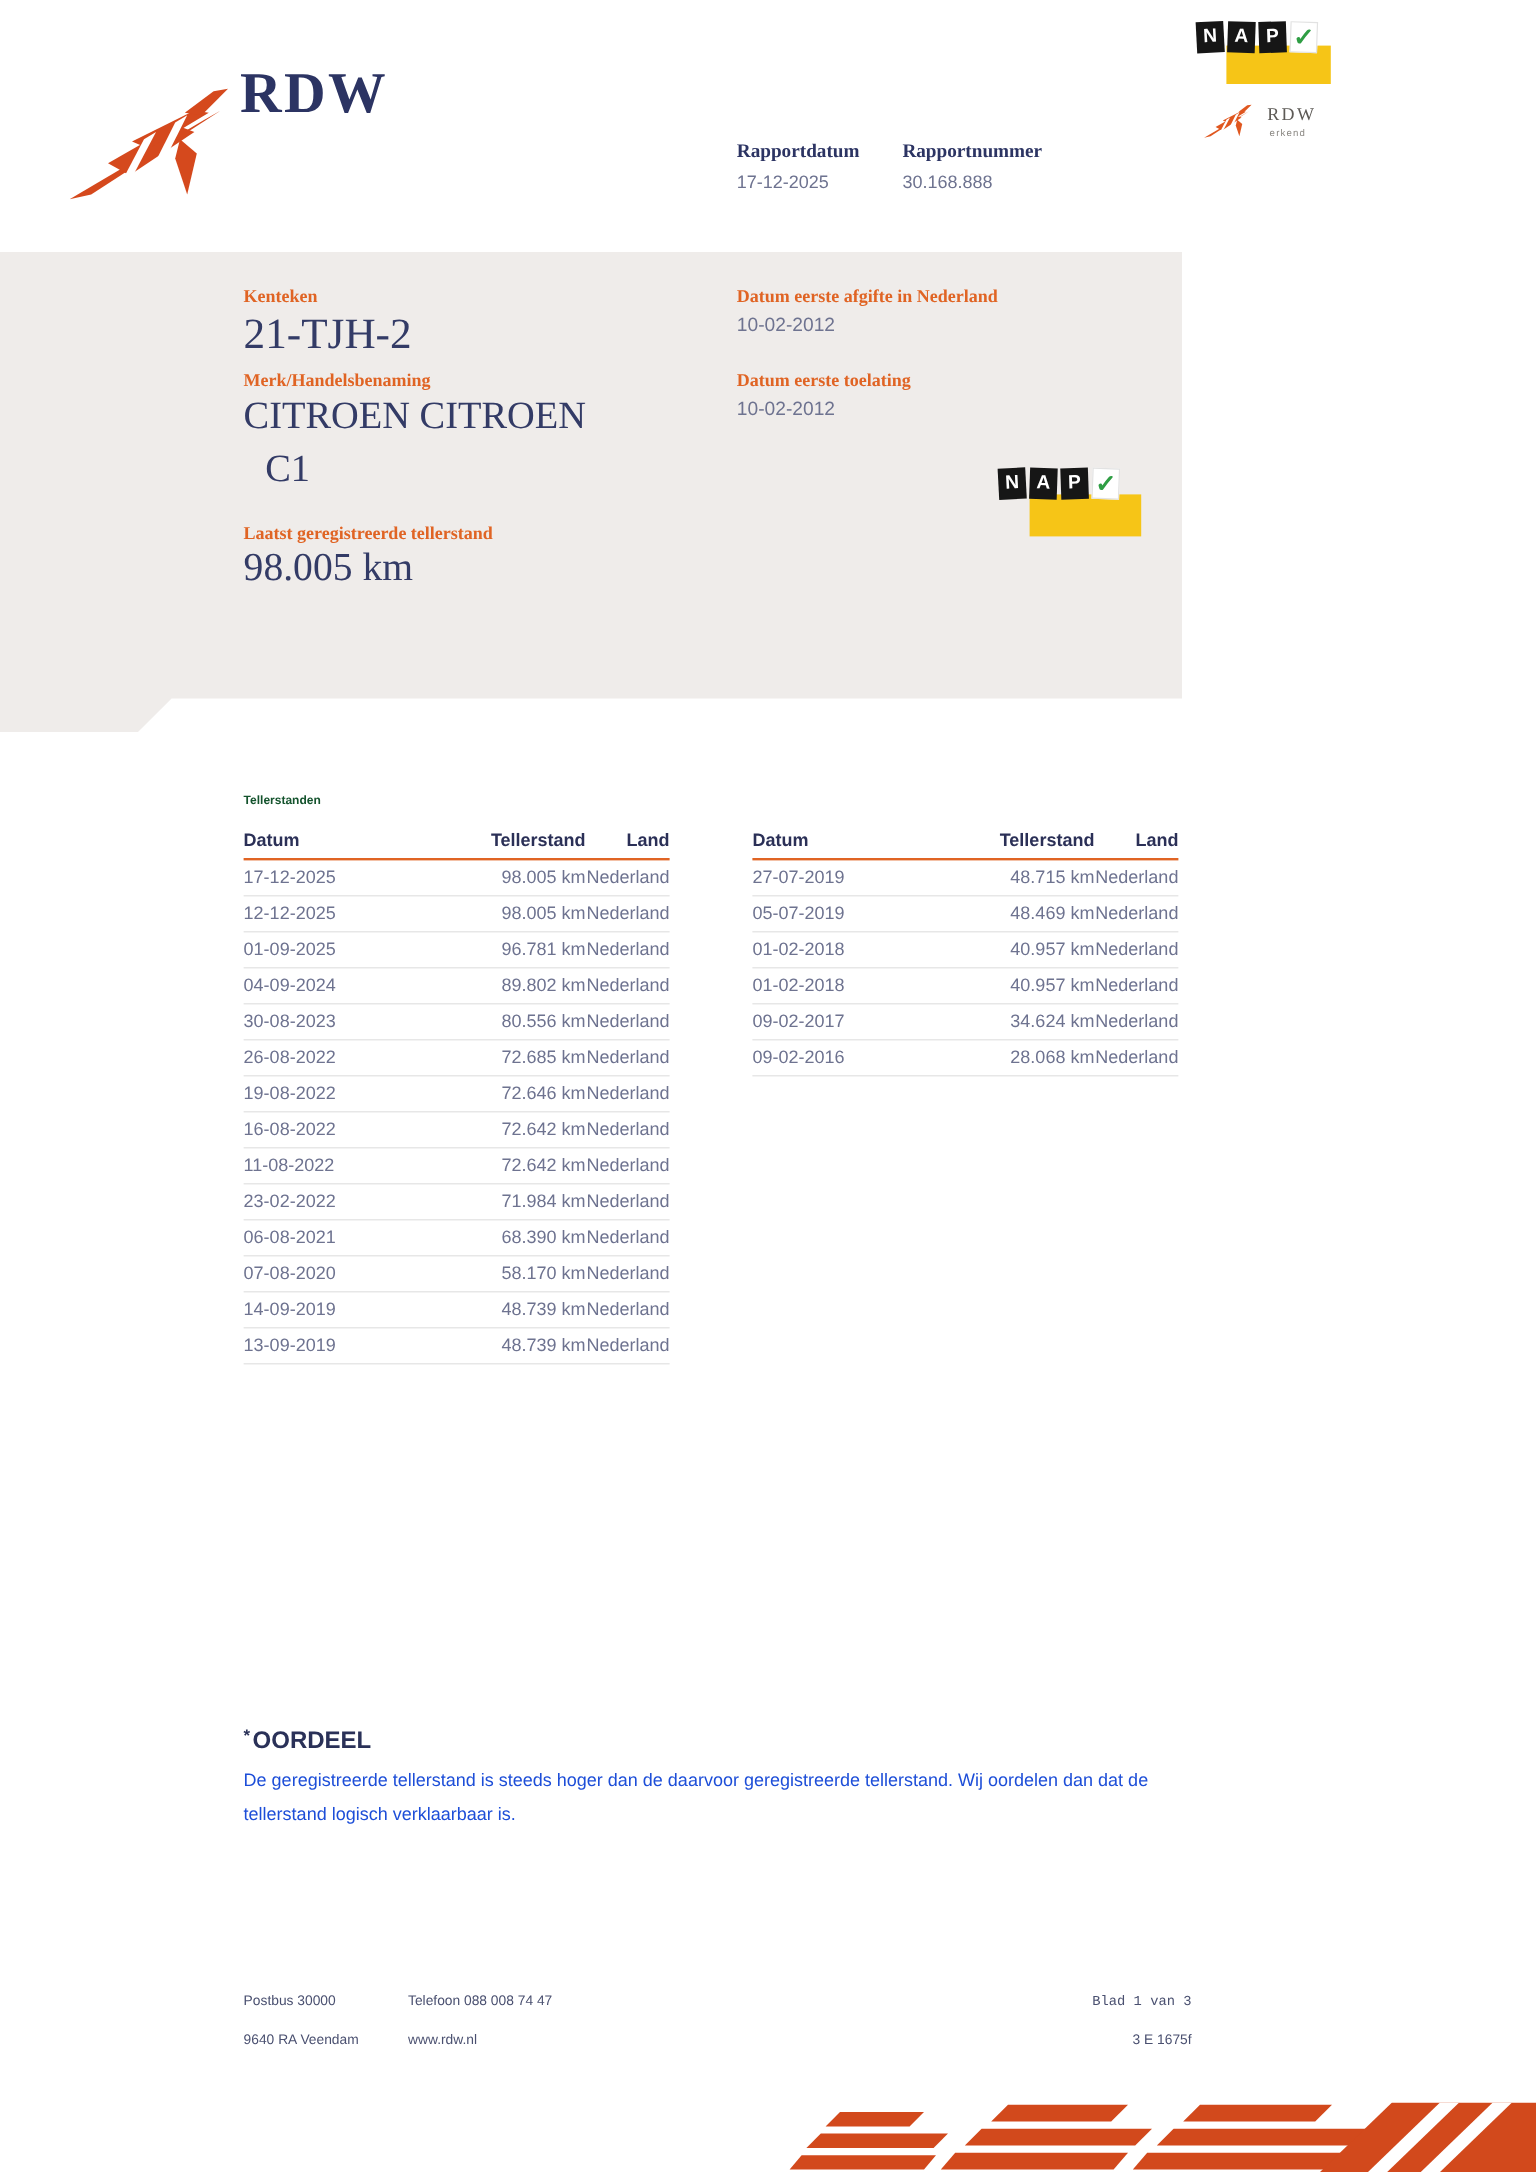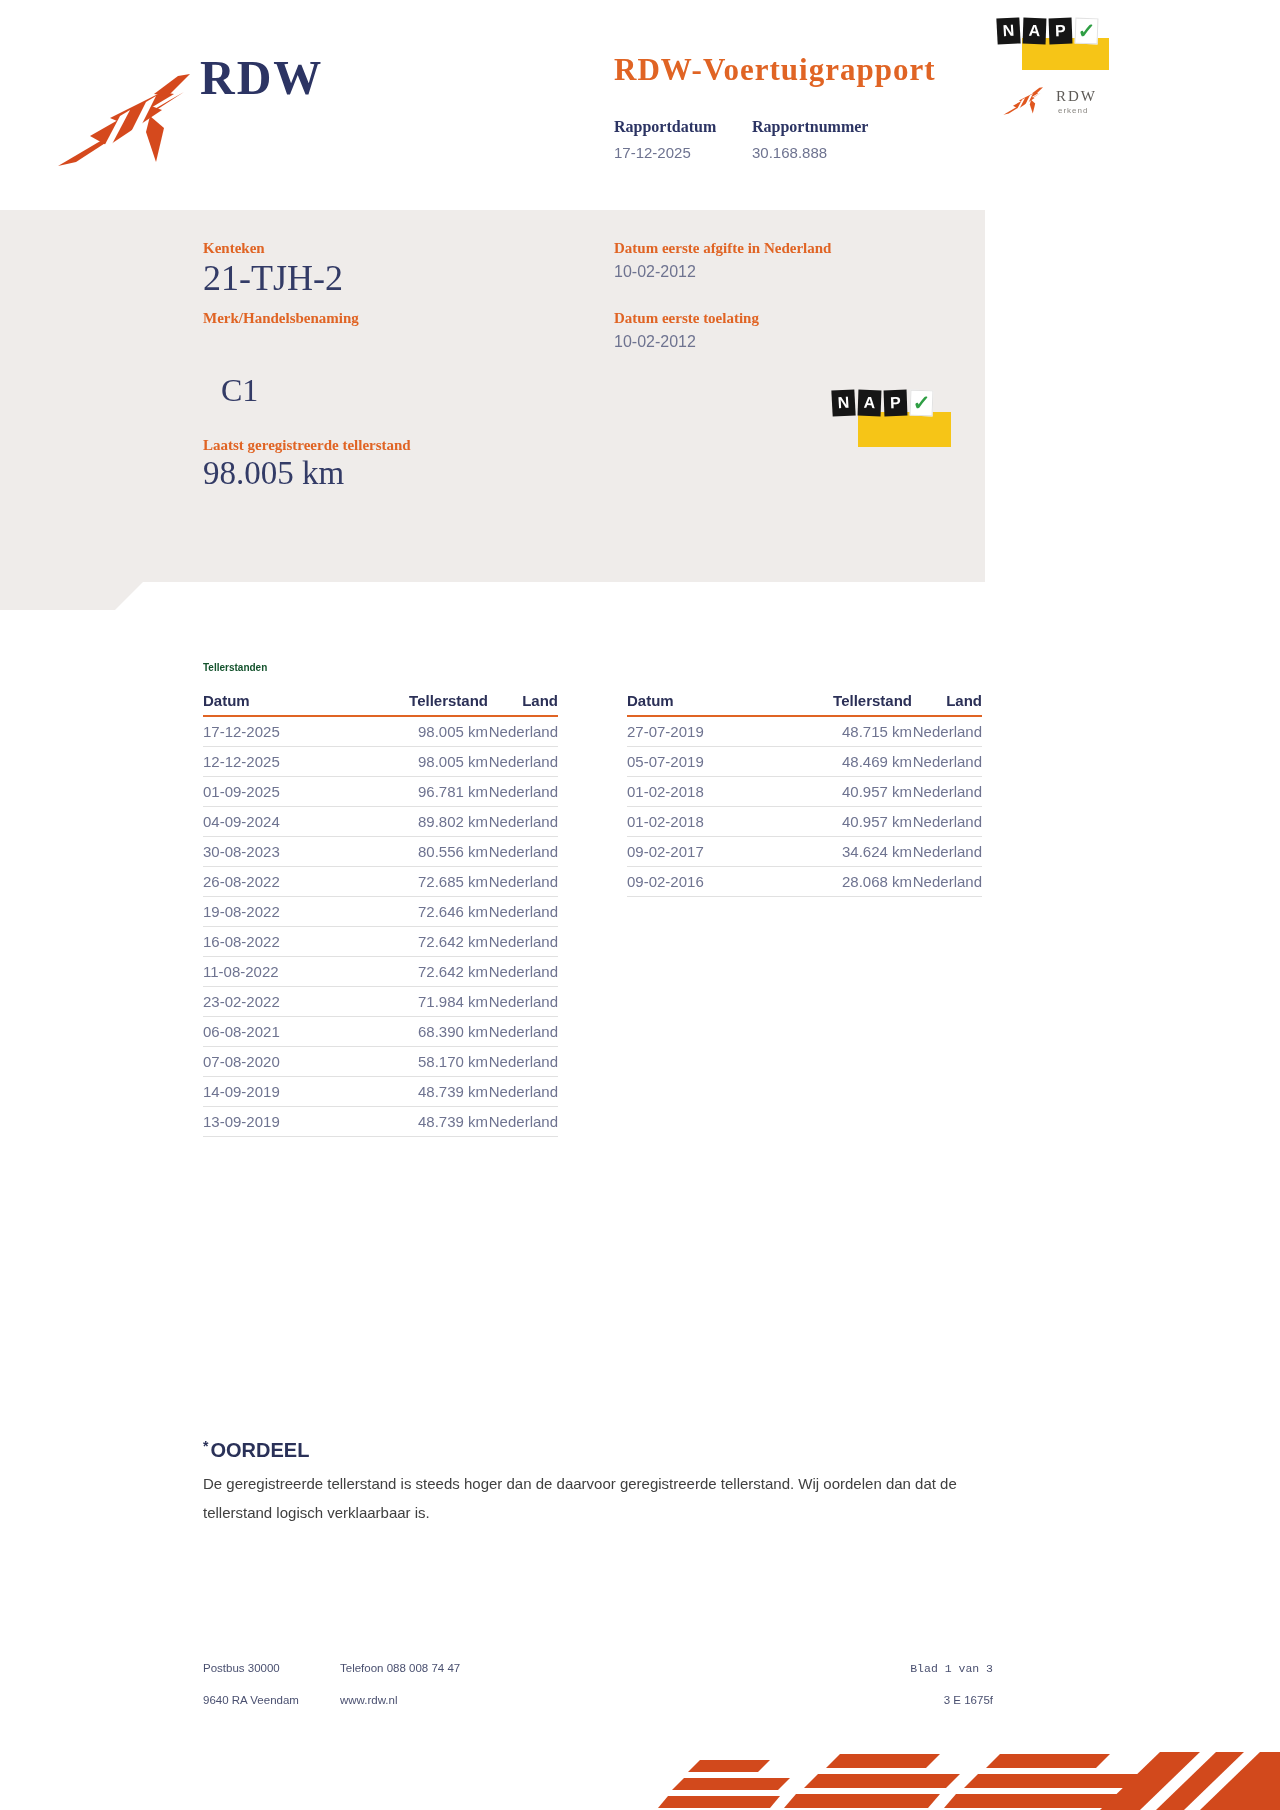--- a/index.html
+++ b/index.html
@@ -85,21 +85,21 @@
   .trow {
     display:grid; grid-template-columns:110px 175px 1fr;
     height:30px; line-height:29px; color:#6e7390;
     border-bottom:1px solid #e1e1e1;
   }
   .trow .cell-tellerstand, .trow .cell-land { text-align:right; }
 
   
   .expl-heading { font-weight:bold; font-size:20px; color:#2a3158; }
   .expl-heading .ast { font-size:14px; vertical-align:6px; margin-right:2px; }
-  .expl-text { width:820px; font-size:15px; color:#404040; line-height:1.9; }
+  .expl-text { width:820px; font-size:15px; color:#1d4ed8; line-height:1.9; }
 
   
   .foot { font-size:11.5px; color:#4a5070; }
   .foot.right { text-align:right; width:140px; }
 
   .no-select { user-select:none; }
 </style>
 </head>
 <body>
 
@@ -114,21 +114,20 @@
       <polygon points="104,24 128,6 140,4 118,26"></polygon>
     </g>
     <g fill="#ffffff">
       <polygon points="70,46 80,40 60,78 50,84"></polygon>
       <polygon points="96,32 106,26 90,58 80,64"></polygon>
     </g>
   </svg>
 
   <div class="abs rdw-wordmark">RDW</div>
 
-  <div class="abs doc-title">RDW-Voertuigrapport</div>
 
   <div class="abs meta-label" style="left:614px; top:118px;">Rapportdatum</div>
   <div class="abs meta-label" style="left:752px; top:118px;">Rapportnummer</div>
   <div class="abs meta-value" style="left:614px; top:144px;">17-12-2025</div>
   <div class="abs meta-value" style="left:752px; top:144px;">30.168.888</div>
 
   <div class="nap" style="left:997px; top:18px; width:104px; height:42px;">
     <div class="nap-yellow"></div>
     <div class="tiles">
       <span class="tile t1">N</span>
@@ -152,20 +151,21 @@
     </g>
   </svg>
   <div class="abs erkend-word" style="left:1056px; top:88px;">RDW</div>
   <div class="abs erkend-sub" style="left:1058px; top:106px;">erkend</div>
 
   <div class="abs panel">
     <div class="abs field-label" style="left:203px; top:30px;">Kenteken</div>
     <div class="abs field-value-big" style="left:203px; top:46px; font-size:36px;">21-TJH-2</div>
 
     <div class="abs field-label" style="left:203px; top:100px;">Merk/Handelsbenaming</div>
+    <div class="abs field-value-big" style="left:203px; top:116px; font-size:32px;">CITROEN CITROEN</div>
     <div class="abs field-value-big" style="left:203px; top:160px; font-size:32px;margin-left:18px;">C1</div>
 
     <div class="abs field-label" style="left:203px; top:227px;">Laatst geregistreerde tellerstand</div>
     <div class="abs field-value-big" style="left:203px; top:243px; font-size:33px;">98.005 km</div>
 
     <div class="abs field-label" style="left:614px; top:30px;">Datum eerste afgifte in Nederland</div>
     <div class="abs field-value-gray" style="left:614px; top:53px;">10-02-2012</div>
 
     <div class="abs field-label" style="left:614px; top:100px;">Datum eerste toelating</div>
     <div class="abs field-value-gray" style="left:614px; top:123px;">10-02-2012</div>

